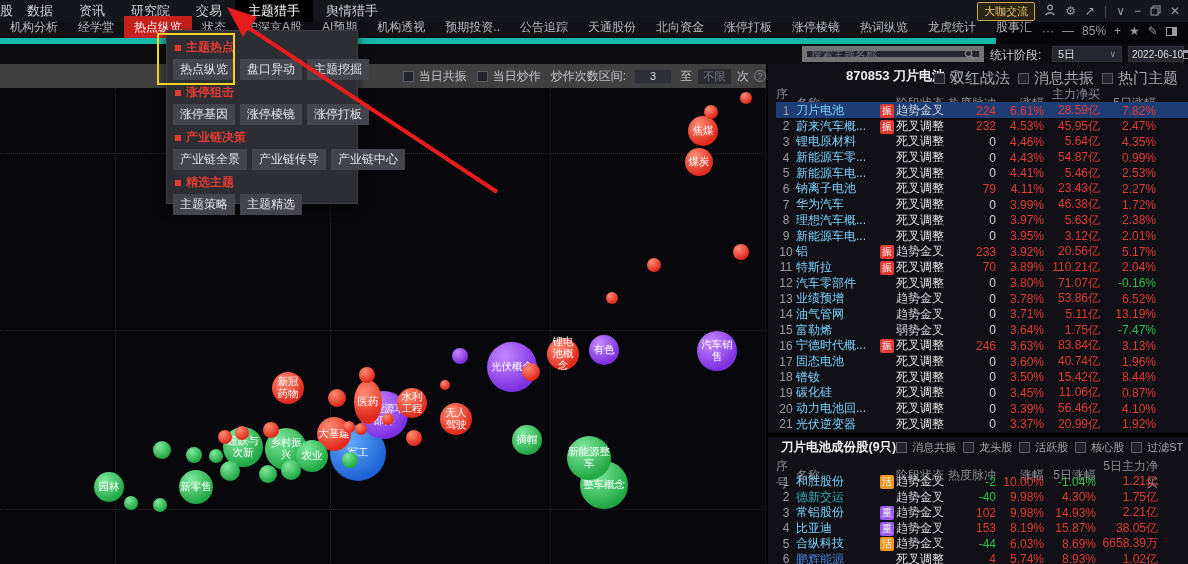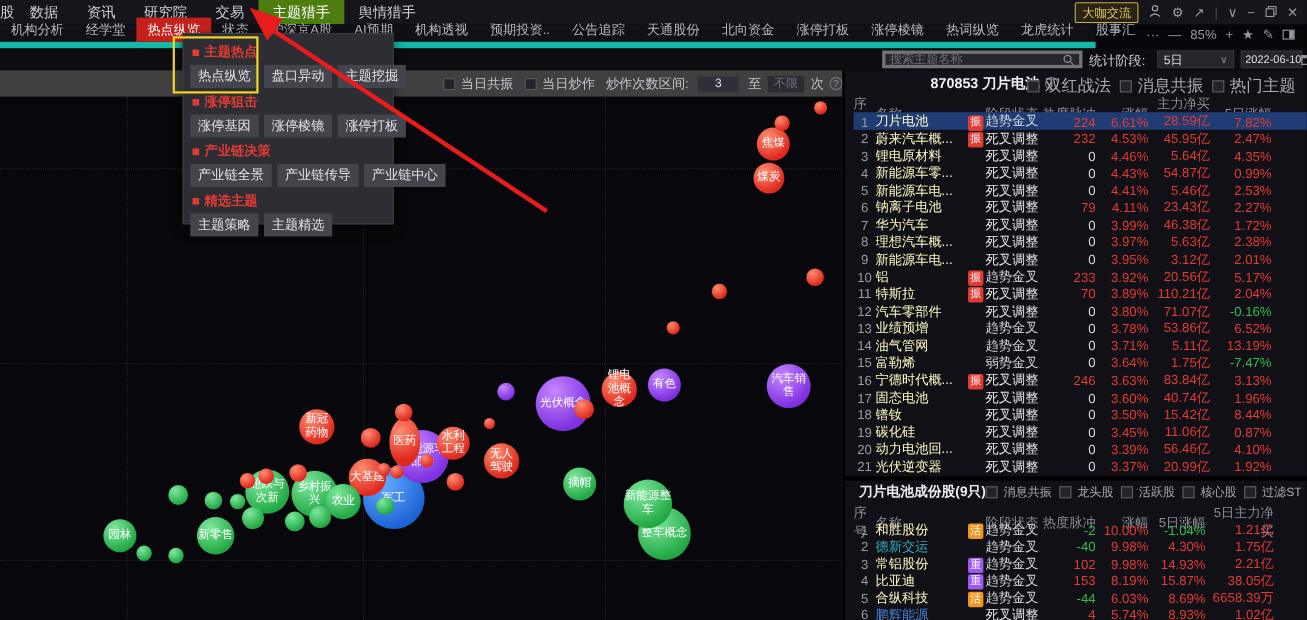--- a/index.html
+++ b/index.html
@@ -6,41 +6,41 @@
   html,body{background:#000}
   body{width:1188px;height:564px;overflow:hidden;position:relative;
        font-family:"Liberation Sans","DejaVu Sans",sans-serif;color:#c8c8cf;font-size:12px}
   #app{position:absolute;left:0;top:0;width:1188px;height:564px;background:#05050a}
 
   
   .titlebar{position:absolute;left:0;top:0;width:1188px;height:22px;background:#15151c;
             display:flex;align-items:center;font-size:13px;color:#cfcfd6}
   .menu-item{padding:0 13px;height:22px;line-height:22px;cursor:pointer;white-space:nowrap}
   .menu-item.clipped{width:14px;padding:0;overflow:hidden}
-  .menu-item.active{background:#4d7c0f;color:#fff}
+  .menu-item.active{background:#000000;color:#fff}
   .title-right{margin-left:auto;display:flex;align-items:center;gap:9px;padding-right:8px}
   .vip-btn{border:1px solid #c9a84e;color:#e6c66c;background:#2a2414;font-size:11px;
            padding:1px 6px;border-radius:2px;white-space:nowrap}
   .tb-ico{color:#9a9aa4;font-size:12px;line-height:1;cursor:pointer}
   .tb-sep{color:#4a4a52}
 
   
   .tabbar{position:absolute;left:0;top:22px;width:996px;height:22px;background:#101016;
           display:flex;align-items:flex-end;font-size:12px;color:#b9b9c1;border-bottom:6px solid #14b8a6}
   .tab-item{padding:0 10px;height:22px;line-height:22px;white-space:nowrap;cursor:pointer}
   .tab-item.active{background:#c5211c;color:#fff}
   .tab-gap{width:176px}
   .tab-icons{margin-left:auto;display:flex;align-items:center;gap:8px;padding-right:6px;color:#9a9aa4}
   .panel-ico{width:11px;height:9px;border:1px solid #9a9aa4;position:relative}
   .panel-ico::after{content:"";position:absolute;right:0;top:0;width:4px;height:7px;background:#9a9aa4}
 
   
   .searchrow{position:absolute;left:0;top:44px;width:1188px;height:20px;background:#0c0c11}
   .search-box{position:absolute;left:802px;top:2px;width:182px;height:16px;background:#26262e;
-              border:3px solid #737373;display:flex;align-items:center;padding:0 4px}
+              border:5px solid #737373;display:flex;align-items:center;padding:0 4px}
   .search-box input{flex:1;background:transparent;border:none;outline:none;color:#bbb;
                     font-size:11px;font-family:inherit}
   .search-box input::placeholder{color:#6e6e78}
   .stat-label{position:absolute;left:990px;top:3px;font-size:12px;color:#cfcfd6}
   .stat-select{position:absolute;left:1052px;top:2px;width:70px;height:16px;background:#26262e;
                border:1px solid #33333c;color:#ddd;font-size:11px;display:flex;align-items:center;
                justify-content:space-between;padding:0 5px;cursor:pointer}
   .date-box{position:absolute;left:1128px;top:2px;width:56px;height:16px;background:#26262e;
             border:1px solid #33333c;color:#ddd;font-size:10px;display:flex;align-items:center;
             justify-content:space-between;padding:0 3px;cursor:pointer;white-space:nowrap}
@@ -78,21 +78,21 @@
   .rp-titlerow{position:absolute;left:0;top:0;width:422px;height:22px;display:flex;align-items:center}
   .rp-title{position:absolute;left:78px;top:3px;font-size:13px;font-weight:bold;color:#f0f0f4;
             display:flex;align-items:center;gap:5px;white-space:nowrap}
   .rp-cbs{position:absolute;right:4px;top:5px;display:flex;align-items:center;font-size:15px;color:#a9a9b2}
   .rp-cbs .f-item{margin-right:8px}
   .grid-row{display:grid;grid-template-columns:20px 84px 16px 52px 48px 48px 56px 56px 34px;
             align-items:center;height:15.7px;font-size:12px}
   .grid-row2{grid-template-columns:20px 84px 16px 52px 48px 48px 52px 62px 30px;height:15.5px}
   .thead{color:#8d8d96;padding-left:8px;height:16px}
   .c-idx{text-align:center;color:#9a9aa2}
-  .c-name{white-space:nowrap;overflow:hidden;color:#fef9c3;cursor:pointer}
+  .c-name{white-space:nowrap;overflow:hidden;color:#7dd3fc;cursor:pointer}
   .c-name.cyan{color:#35b0bc}.c-name.blue{color:#4a7fd4}
   .c-stage{white-space:nowrap}
   .stage-gold{color:#d6d6dd}.stage-dead{color:#e5e5e5}
   .c-r{text-align:right;white-space:nowrap}
   .v-red{color:#e23b34}.v-green{color:#2fbf4a}.v-zero{color:#d5d5da}
   .h-l{text-align:left}.h-r{text-align:right}
   .rows{position:absolute;left:0;width:422px;padding-left:8px}
   .badge{display:inline-block;width:14px;height:14px;line-height:14px;text-align:center;
          font-size:10px;color:#fff;border-radius:2px}
   .b-zhen{background:#e03a34}.b-huo{background:#f0951f}.b-zhong{background:#9b59f0}

